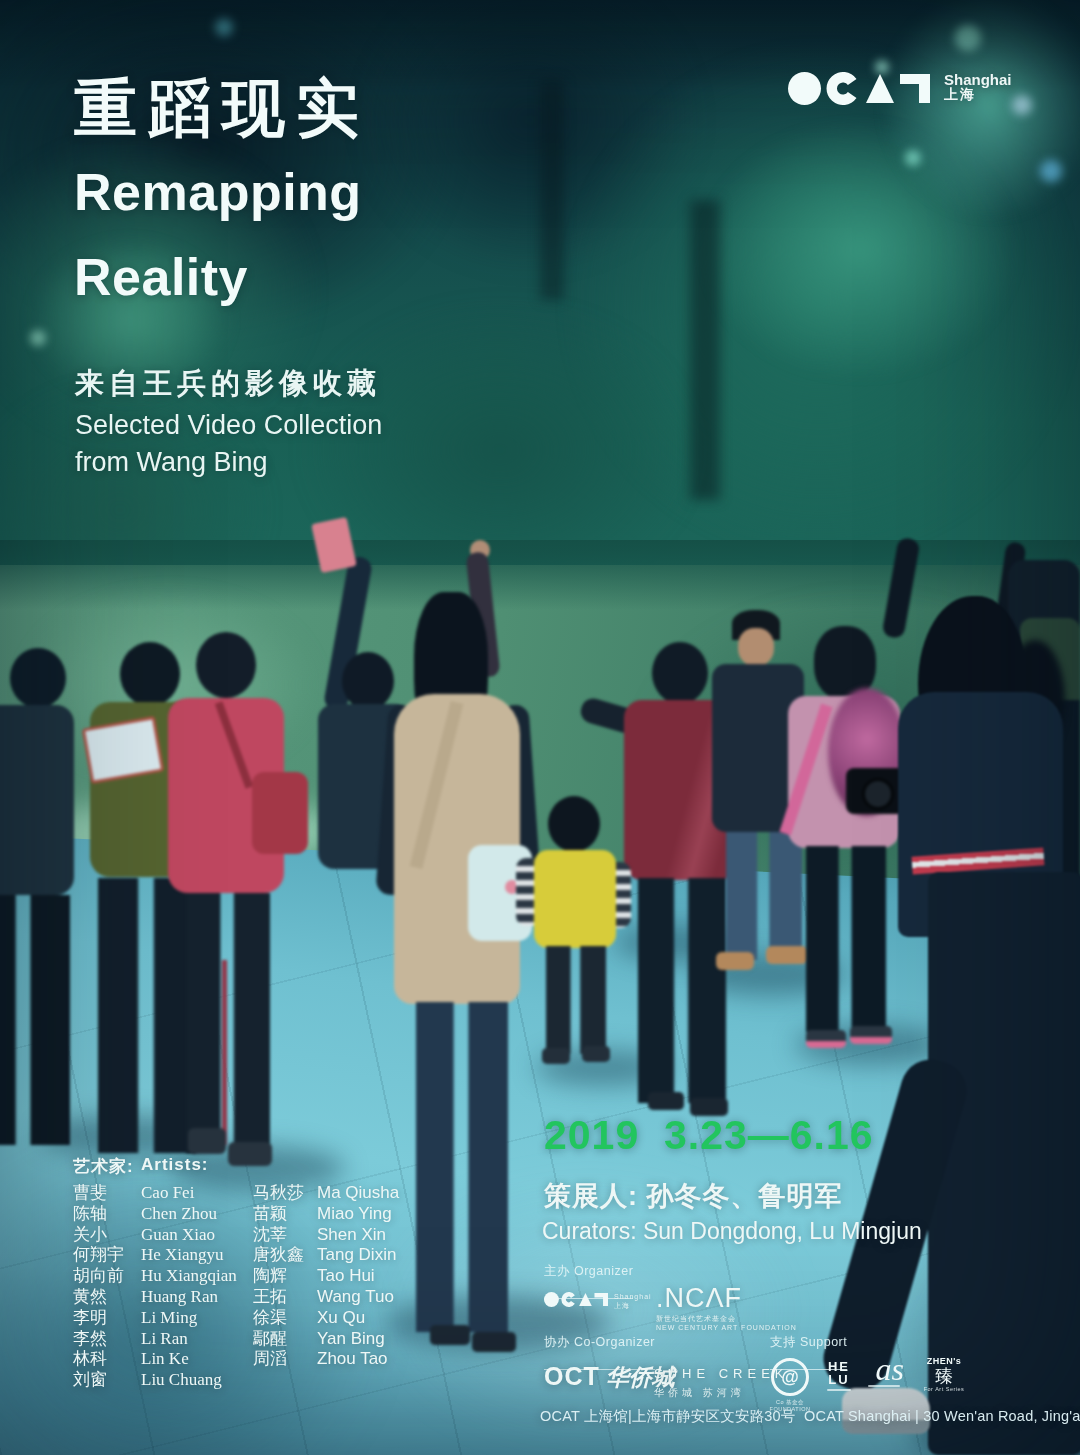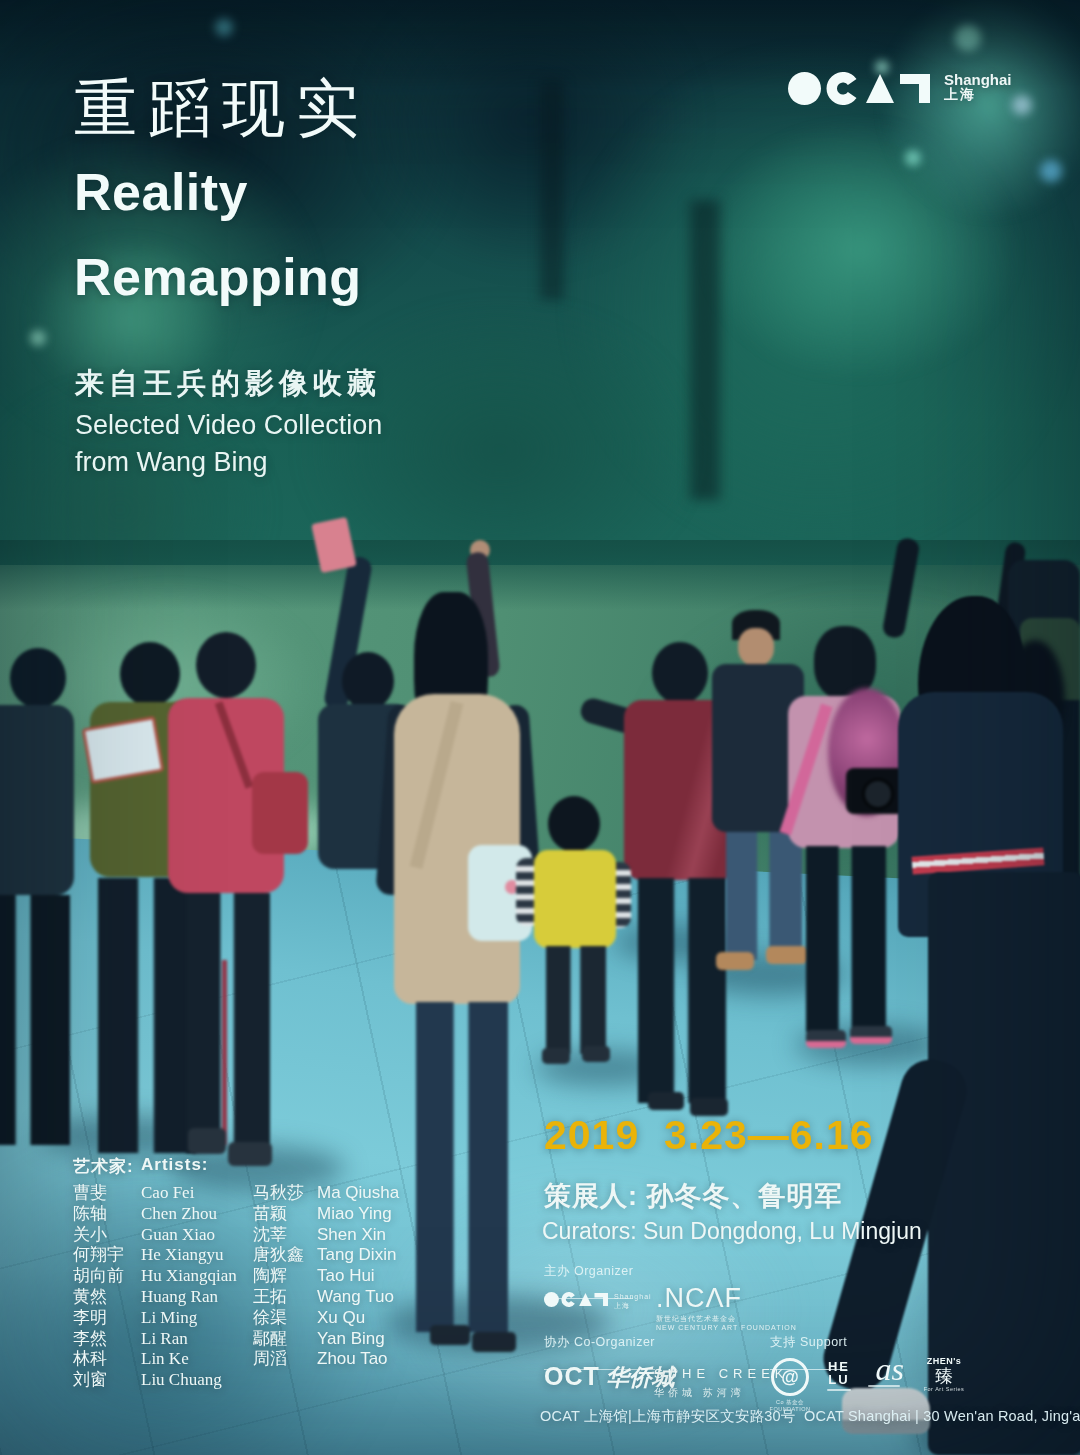--- a/index.html
+++ b/index.html
@@ -11,40 +11,40 @@
   }
   .abs { position:absolute; }
   .blob { position:absolute; border-radius:50%; }
   .person { position:absolute; inset:0; filter:blur(1.4px); }
   .ph { position:absolute; }
   .legs { background:linear-gradient(90deg, var(--c) 0 40%, transparent 42% 56%, var(--c) 58% 100%); }
   .shadow { position:absolute; border-radius:50%; background:rgba(10,45,62,.38); filter:blur(12px); }
 
   
   .txt { position:absolute; z-index:10; text-shadow:0 1px 8px rgba(0,25,35,.35); }
-  .title-zh { left:74px; top:66px; font-size:63px; font-weight:400; letter-spacing:11px; color:#f2fbfa; }
+  .title-zh { left:74px; top:66px; font-size:63px; font-weight:700; letter-spacing:11px; color:#f2fbfa; }
   .title-en { left:74px; top:150px; font-size:52px; font-weight:700; line-height:85px; letter-spacing:.5px; color:#f2fbfa; }
   .sub-zh  { left:75px; top:364px; font-size:29px; font-weight:700; letter-spacing:5px; color:#e8f5f3; }
   .sub-en  { left:75px; top:407px; font-size:27px; font-weight:500; line-height:37px; color:#e8f5f3; }
 
   .ocat-top { left:788px; top:72px; z-index:10; display:flex; align-items:flex-start; }
   .ocat-city { margin-left:14px; line-height:15px; font-weight:700; }
   .ocat-city .en { font-size:15px; } .ocat-city .zh { font-size:14px; letter-spacing:2px; }
 
   
   .artists { left:73px; top:1155px; z-index:10; font-size:17px; }
   .artists .lab { display:flex; font-weight:700; letter-spacing:1px; }
   .artists .lab span:first-child { width:68px; }
   .acol { position:absolute; top:28px; line-height:20.8px; white-space:nowrap; }
   .acol div { height:20.8px; }
   .c-zh1 { left:0; }   .c-en1 { left:68px;font-family:Liberation Serif, serif; }
   .c-zh2 { left:180px; } .c-en2 { left:244px; }
 
   
-  .ev-date { left:544px; top:1112px; font-size:41px; font-weight:700; letter-spacing:1px; white-space:pre; color:#eab308; }
+  .ev-date { left:544px; top:1112px; font-size:41px; font-weight:700; letter-spacing:1px; white-space:pre; color:#22c55e; }
   .ev-cur-zh { left:544px; top:1178px; font-size:27px; font-weight:700; letter-spacing:1px; }
   .ev-cur-en { left:542px; top:1218px; font-size:23px; font-weight:500; }
 
   
   .cred-label { position:absolute; z-index:10; font-size:12.5px; letter-spacing:.5px; color:rgba(226,243,245,.95);
                 padding-bottom:18px; border-bottom:1px solid rgba(226,243,245,.75); }
   .ncaf-name { font-size:27px; font-weight:400; letter-spacing:1px; line-height:24px; }
   .tiny { font-size:7px; letter-spacing:1px; opacity:.9; line-height:9px; }
   .oct-name { font-size:25px; font-weight:800; letter-spacing:1px; }
   .oct-zh { font-family:"Liberation Serif","DejaVu Serif",serif; font-style:italic; font-weight:700; font-size:23px; margin-left:6px; }
@@ -244,22 +244,22 @@
            background:linear-gradient(180deg,#d4dde0 0 70%,#8fa3ab 70% 100%);"></div>
     </div>
 
   </div>
 
   <div class="topshade"></div>
   <div class="vignette"></div>
 
   <div class="txt title-zh">重蹈现实</div>
   <div class="txt title-en">
+    <div>Remapping</div>
     <div>Reality</div>
-    <div>Remapping</div>
   </div>
   <div class="txt sub-zh">来自王兵的影像收藏</div>
   <div class="txt sub-en">
     <div>Selected Video Collection</div>
     <div>from Wang Bing</div>
   </div>
 
   <div class="txt ocat-top">
     <svg width="142" height="33" viewBox="0 0 142 33" fill="#f2fbfa">
       <circle cx="16.5" cy="16.5" r="16.5"></circle>

